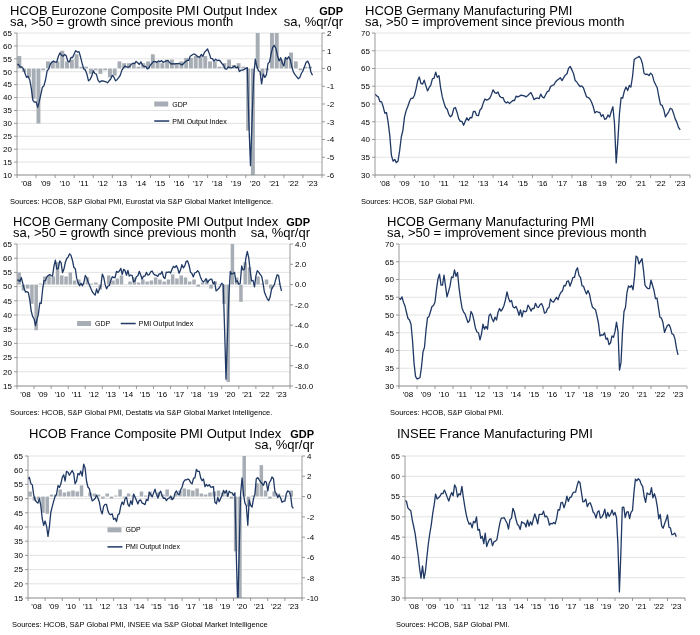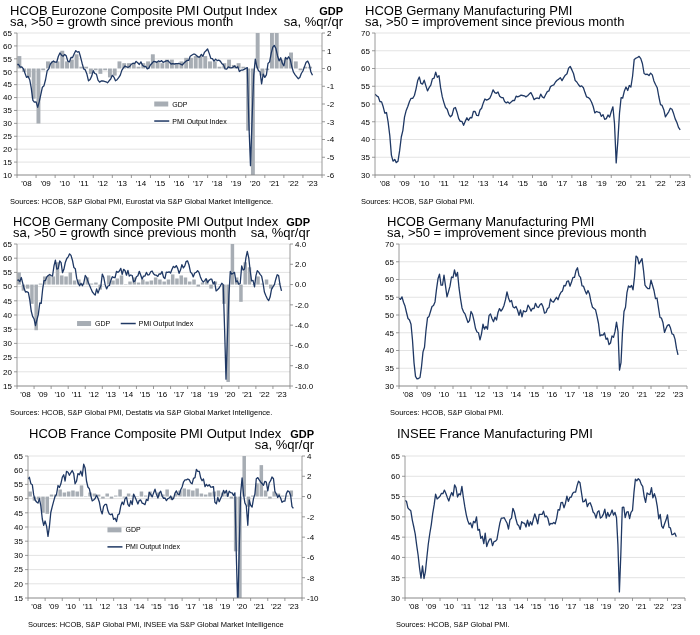--- a/index.html
+++ b/index.html
@@ -14,21 +14,21 @@
   .rtitle{font-size:11px;font-weight:bold;line-height:12px;}
   .rsub{font-size:13px;line-height:9px;}
   svg.plot{display:block;width:350px;height:164px;}
   svg text{font-family:"Liberation Sans",sans-serif;fill:#000;}
   .src{font-size:7.5px;line-height:9px;margin-top:6px;white-space:nowrap;}
   
   .c1 .hdr{padding-left:10px}.c1 .rhead{right:7px} .c1 .src{padding-left:10px}
   .c2 .hdr{padding-left:15px}.c2 .src{padding-left:11px}
   .c3 .hdr{padding-left:13px}.c3 .rhead{right:40px}.c3 .src{padding-left:10px}
   .c4 .hdr{padding-left:37px}.c4 .src{padding-left:40px}
-  .c5 .hdr{padding-left:29px}.c5 .rhead{right:36px}.c5 .src{padding-left:28px}
+  .c5 .hdr{padding-left:29px}.c5 .rhead{right:36px}.c5 .src{padding-left:12px}
   .c6 .hdr{padding-left:47px}.c6 .src{padding-left:46px}
 </style>
 </head>
 <body>
 
 <div class="page">
 
   <div class="cell c1">
     <div class="hdr">
       <div class="title">HCOB Eurozone Composite PMI Output Index</div>

